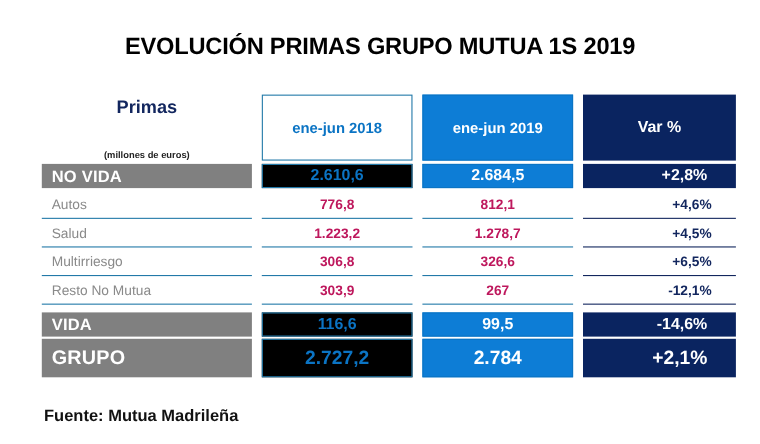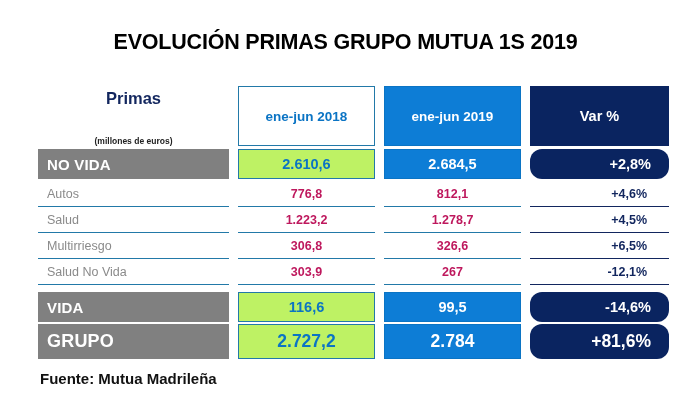--- a/index.html
+++ b/index.html
@@ -99,39 +99,39 @@
   .head-var {
     background: #0a2460;
     color: #ffffff;
     font-size: 14.5px;
   }
 
   
   .gap-row { height: 3px; }
 
   
-  .row-emph { height: 30px; margin-bottom: 2px; }
+  .row-emph { height: 22px; margin-bottom: 2px; }
   .row-total { height: 35px; }
 
   .emph-label {
     background: #808080;
     color: #ffffff;
     display: flex;
     align-items: center;
     padding-left: 9px;
     box-sizing: border-box;
     font-size: 15px;
     font-weight: bold;
     letter-spacing: 0.2px;
   }
   .total-label { font-size: 18px; }
 
   .emph-2018 {
     border: 1.3px solid #2279a8;
-    background: #bef264;
+    background: #000000;
     color: #0b74c4;
     display: flex;
     align-items: center;
     justify-content: center;
     box-sizing: border-box;
     font-size: 14.5px;
     font-weight: bold;
   }
   .emph-2019 {
     border: 1.3px solid #0b74c4;
@@ -143,25 +143,24 @@
     box-sizing: border-box;
     font-size: 14.5px;
     font-weight: bold;
   }
   .emph-var {
     background: #0a2460;
     color: #ffffff;
     display: flex;
     align-items: center;
     justify-content: flex-end;
-    padding-right: 18px;
+    padding-right: 26px;
     box-sizing: border-box;
     font-size: 14.5px;
     font-weight: bold;
-    border-radius: 12px;
   }
   .row-total .emph-2018,
   .row-total .emph-2019 { font-size: 17.5px; }
   .row-total .emph-var  { font-size: 17.5px; }
 
   
   .row-detail { height: 26px; }
 
   .det-label {
     display: flex;
@@ -262,21 +261,21 @@
       <div class="c-label det-label">Multirriesgo</div>
       <div class="c-gap"></div>
       <div class="c-val det-2018">306,8</div>
       <div class="c-gap"></div>
       <div class="c-val det-2019">326,6</div>
       <div class="c-gap"></div>
       <div class="c-var det-var">+6,5%</div>
     </div>
 
     <div class="row row-detail">
-      <div class="c-label det-label">Salud No Vida</div>
+      <div class="c-label det-label">Resto No Mutua</div>
       <div class="c-gap"></div>
       <div class="c-val det-2018">303,9</div>
       <div class="c-gap"></div>
       <div class="c-val det-2019">267</div>
       <div class="c-gap"></div>
       <div class="c-var det-var">-12,1%</div>
     </div>
 
     <div class="row row-emph" style="margin-top:7px;">
       <div class="c-label emph-label">VIDA</div>
@@ -288,20 +287,20 @@
       <div class="c-var emph-var">-14,6%</div>
     </div>
 
     <div class="row row-emph row-total">
       <div class="c-label emph-label total-label">GRUPO</div>
       <div class="c-gap"></div>
       <div class="c-val emph-2018">2.727,2</div>
       <div class="c-gap"></div>
       <div class="c-val emph-2019">2.784</div>
       <div class="c-gap"></div>
-      <div class="c-var emph-var">+81,6%</div>
+      <div class="c-var emph-var">+2,1%</div>
     </div>
 
   </div>
 
   <div class="source">Fuente: Mutua Madrileña</div>
 
 </div>
 
 </body></html>

